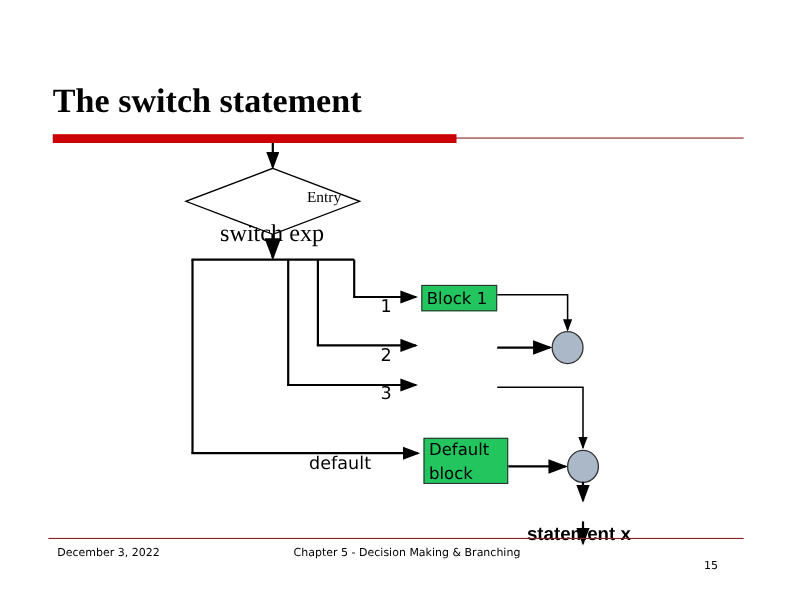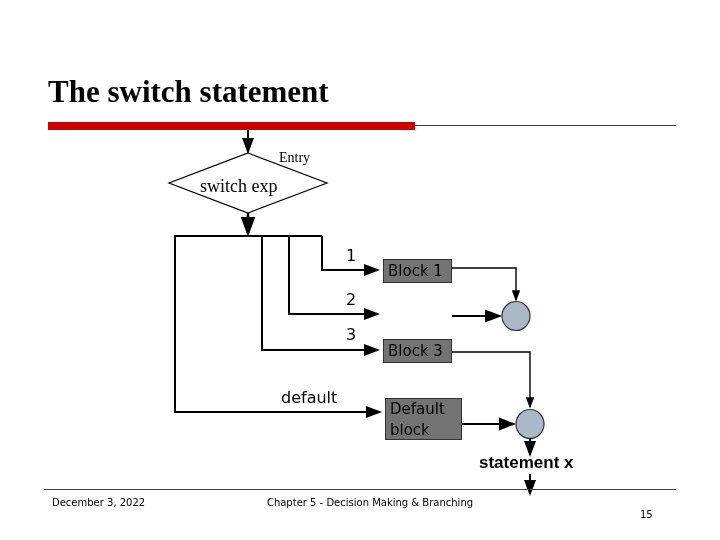--- a/index.html
+++ b/index.html
@@ -36,46 +36,46 @@
     font-size:10px;color:#000000;line-height:14px;
   }
   #footer-date{left:52px;top:496px;}
   #footer-center{left:250px;top:496px;width:240px;text-align:center;}
   #footer-page{left:640px;top:496px;width:40px;text-align:left;margin-top:12px;}
 
   
   #flow-svg{position:absolute;left:0;top:0;width:720px;height:540px;}
 
   
-  .dlabel{position:absolute;color:#000;white-space:nowrap;}
+  .dlabel{position:absolute;color:#000;white-space:nowrap;margin-top:23px;}
 
   #label-entry{
     left:279px;top:150px;
     font-family:"Liberation Serif", serif;font-size:14px;
   }
   #label-switch-exp{
     left:200px;top:176px;
-    font-family:"Liberation Serif", serif;font-size:18px;
+    font-family:"Liberation Serif", serif;font-size:22px;
   }
   .case-label{
     font-family:"DejaVu Sans", sans-serif;font-size:16px;
   }
   #label-case-1{left:346px;top:246px;}
   #label-case-2{left:346px;top:290px;}
   #label-case-3{left:346px;top:325px;}
   #label-default{left:281px;top:388px;font-family:"DejaVu Sans", sans-serif;font-size:16px;}
   #label-statement-x{
     left:479px;top:453px;
     font-family:Liberation Sans, sans-serif;font-size:17px;font-weight:bold;
   }
 
   
   .proc-box{
     position:absolute;box-sizing:border-box;
-    background:#737373;border:1px solid #333333;
+    background:#22c55e;border:1px solid #333333;
     font-family:"DejaVu Sans", sans-serif;font-size:15px;color:#000000;
     padding-left:4px;
   }
   .proc-box.one-line{line-height:22px;height:24px;}
   #box-block-1{left:383px;top:259px;width:69px;}
   #box-block-2{left:383px;top:303px;width:69px;}
   #box-block-3{left:383px;top:339px;width:69px;}
   #box-default-block{
     left:385px;top:398px;width:77px;height:42px;
     line-height:21px;padding-top:0px;
@@ -137,21 +137,20 @@
 
   <div class="dlabel" id="label-entry">Entry</div>
   <div class="dlabel" id="label-switch-exp">switch exp</div>
 
   <div class="dlabel case-label" id="label-case-1">1</div>
   <div class="dlabel case-label" id="label-case-2">2</div>
   <div class="dlabel case-label" id="label-case-3">3</div>
   <div class="dlabel" id="label-default">default</div>
 
   <div class="proc-box one-line" id="box-block-1">Block 1</div>
-  <div class="proc-box one-line" id="box-block-3">Block 3</div>
   <div class="proc-box" id="box-default-block">
     <div>Default</div>
     <div>block</div>
   </div>
 
   <div class="dlabel" id="label-statement-x">statement x</div>
 
   <div id="footer-rule"></div>
   <div class="footer-text" id="footer-date">December 3, 2022</div>
   <div class="footer-text" id="footer-center">Chapter 5 - Decision Making &amp; Branching</div>

